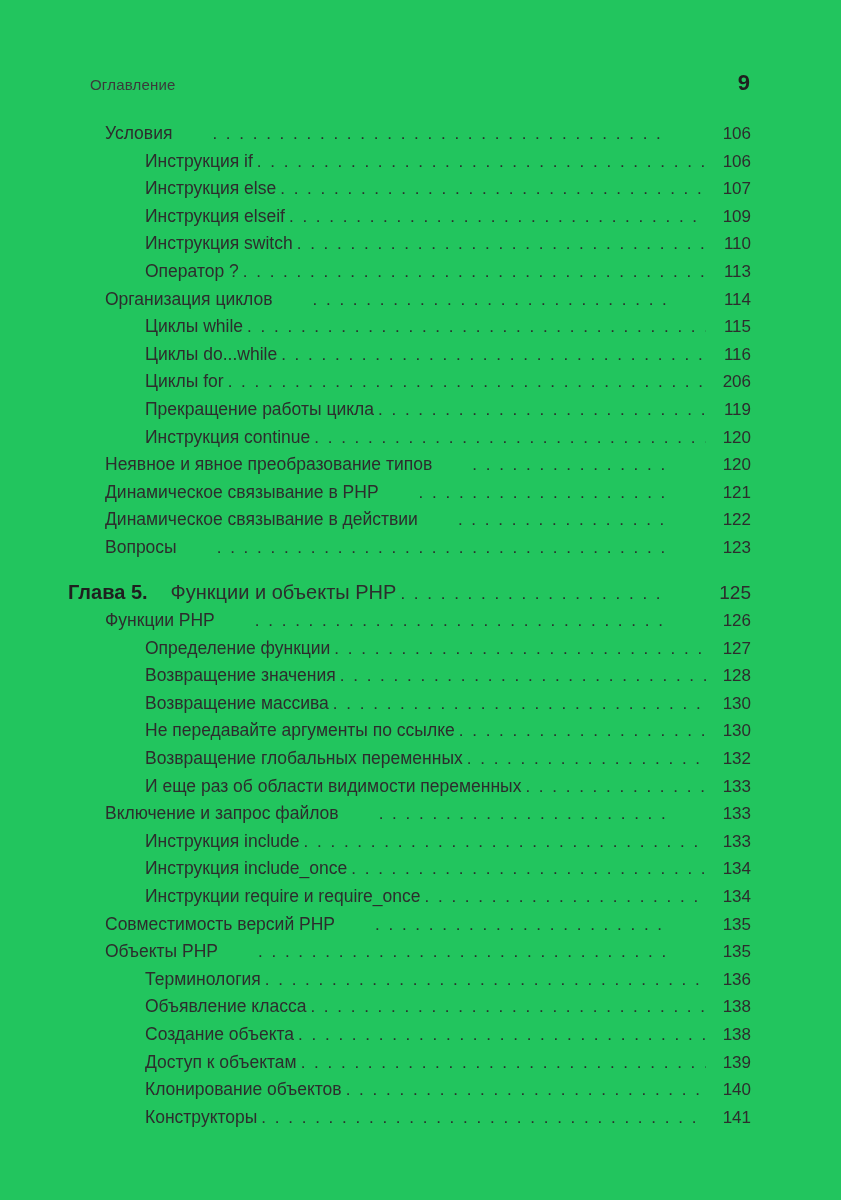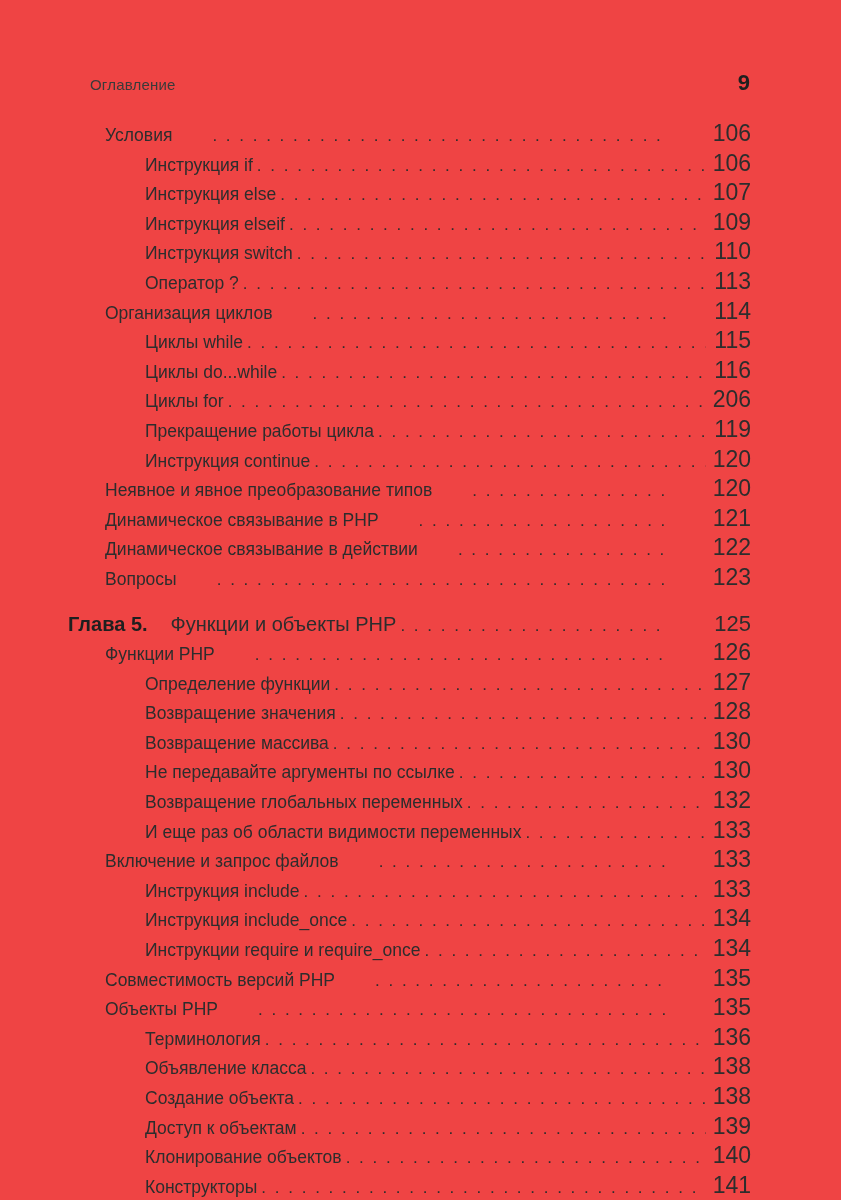--- a/index.html
+++ b/index.html
@@ -4,21 +4,21 @@
 <style>
   html, body {
     margin: 0;
     padding: 0;
     background: #ffffff;
   }
   .page {
     position: relative;
     width: 841px;
     height: 1200px;
-    background: #ef4444;
+    background: #22c55e;
     font-family: "Liberation Sans", "DejaVu Sans", sans-serif;
     color: #2d2d2d;
     overflow: hidden;
   }
   .running-head {
     position: absolute;
     top: 70px;
     left: 90px;
     right: 91px;
     display: flex;
@@ -71,23 +71,23 @@
     color: #2d2d2d;
   }
   .dots::after {
     content: ". . . . . . . . . . . . . . . . . . . . . . . . . . . . . . . . . . . . . . . . . . . . . . . . . . . . . . . . . . . . . . . . . . . . . . . . . . . . . . . .";
   }
   .pg {
     flex: 0 0 auto;
     min-width: 38px;
     margin-left: 7px;
     text-align: right;
-    font-size: 23px;
-  }
-  .row.chapter .pg { font-size: 22px; margin-left: 48px; }
+    font-size: 17px;
+  }
+  .row.chapter .pg { font-size: 19px; margin-left: 48px; }
 </style>
 </head>
 <body>
 
 <div class="page">
 
   <div class="running-head">
     <span class="head-title">Оглавление</span>
     <span class="folio">9</span>
   </div>

